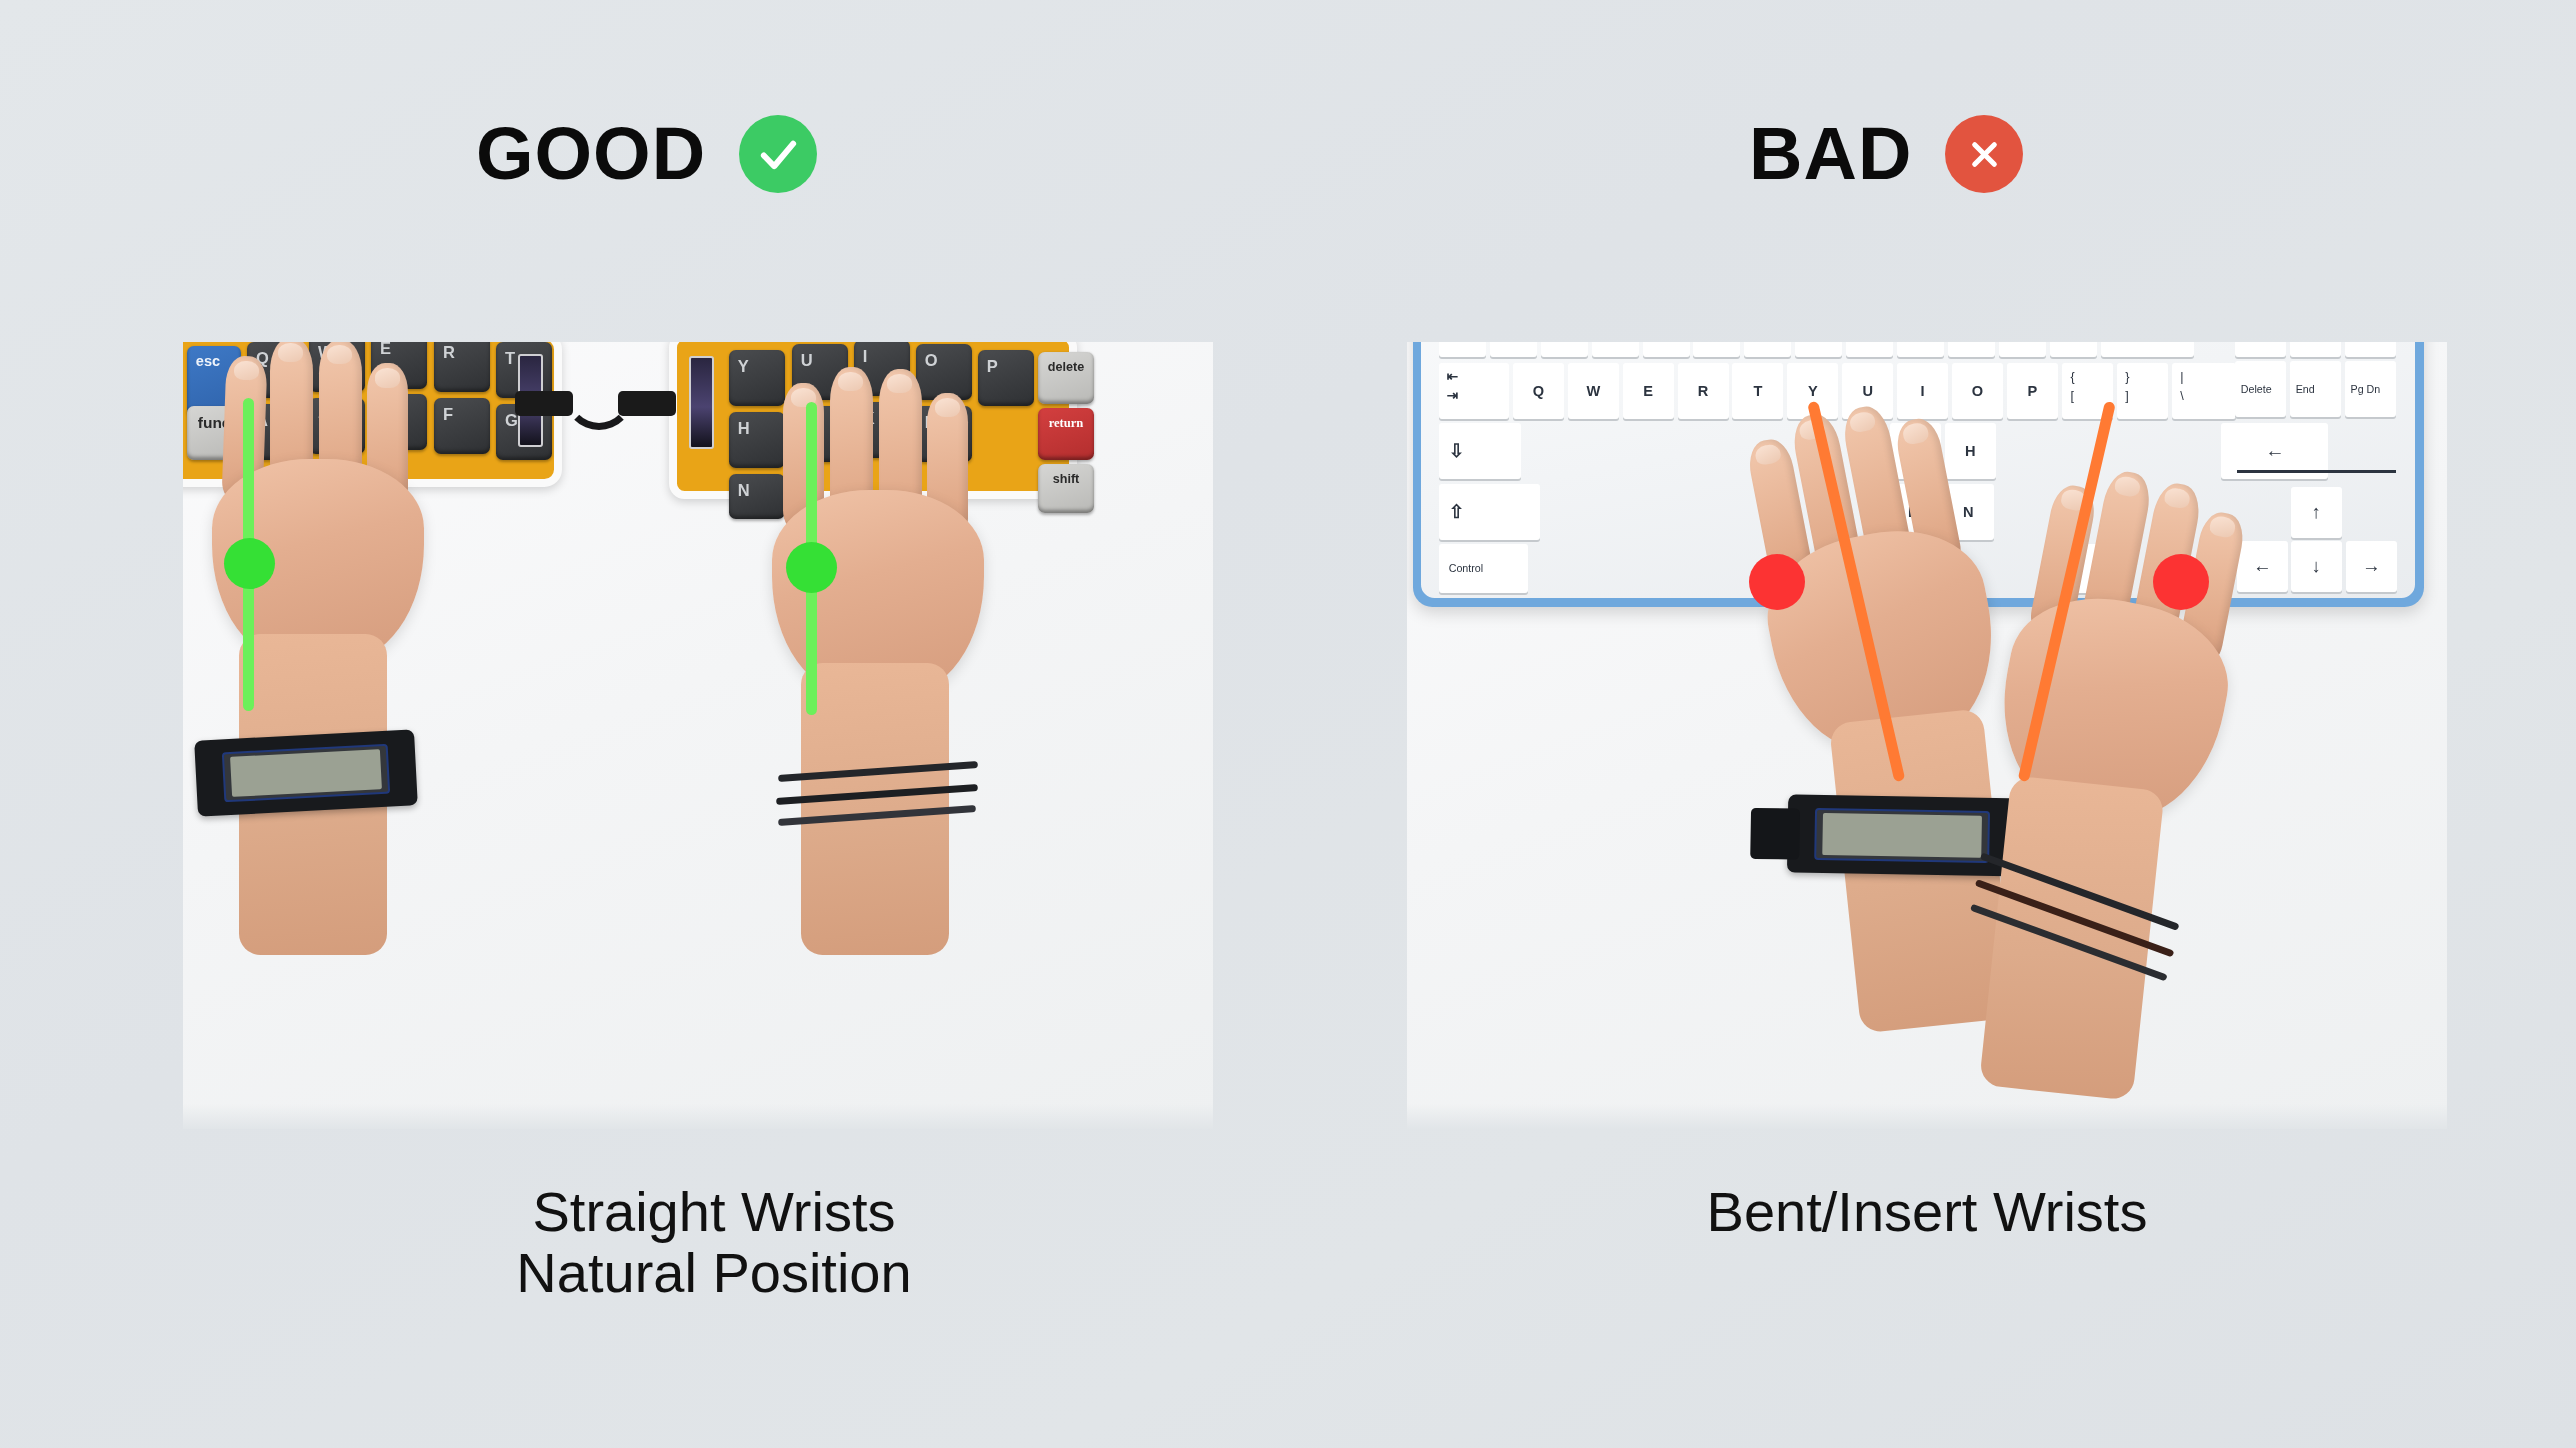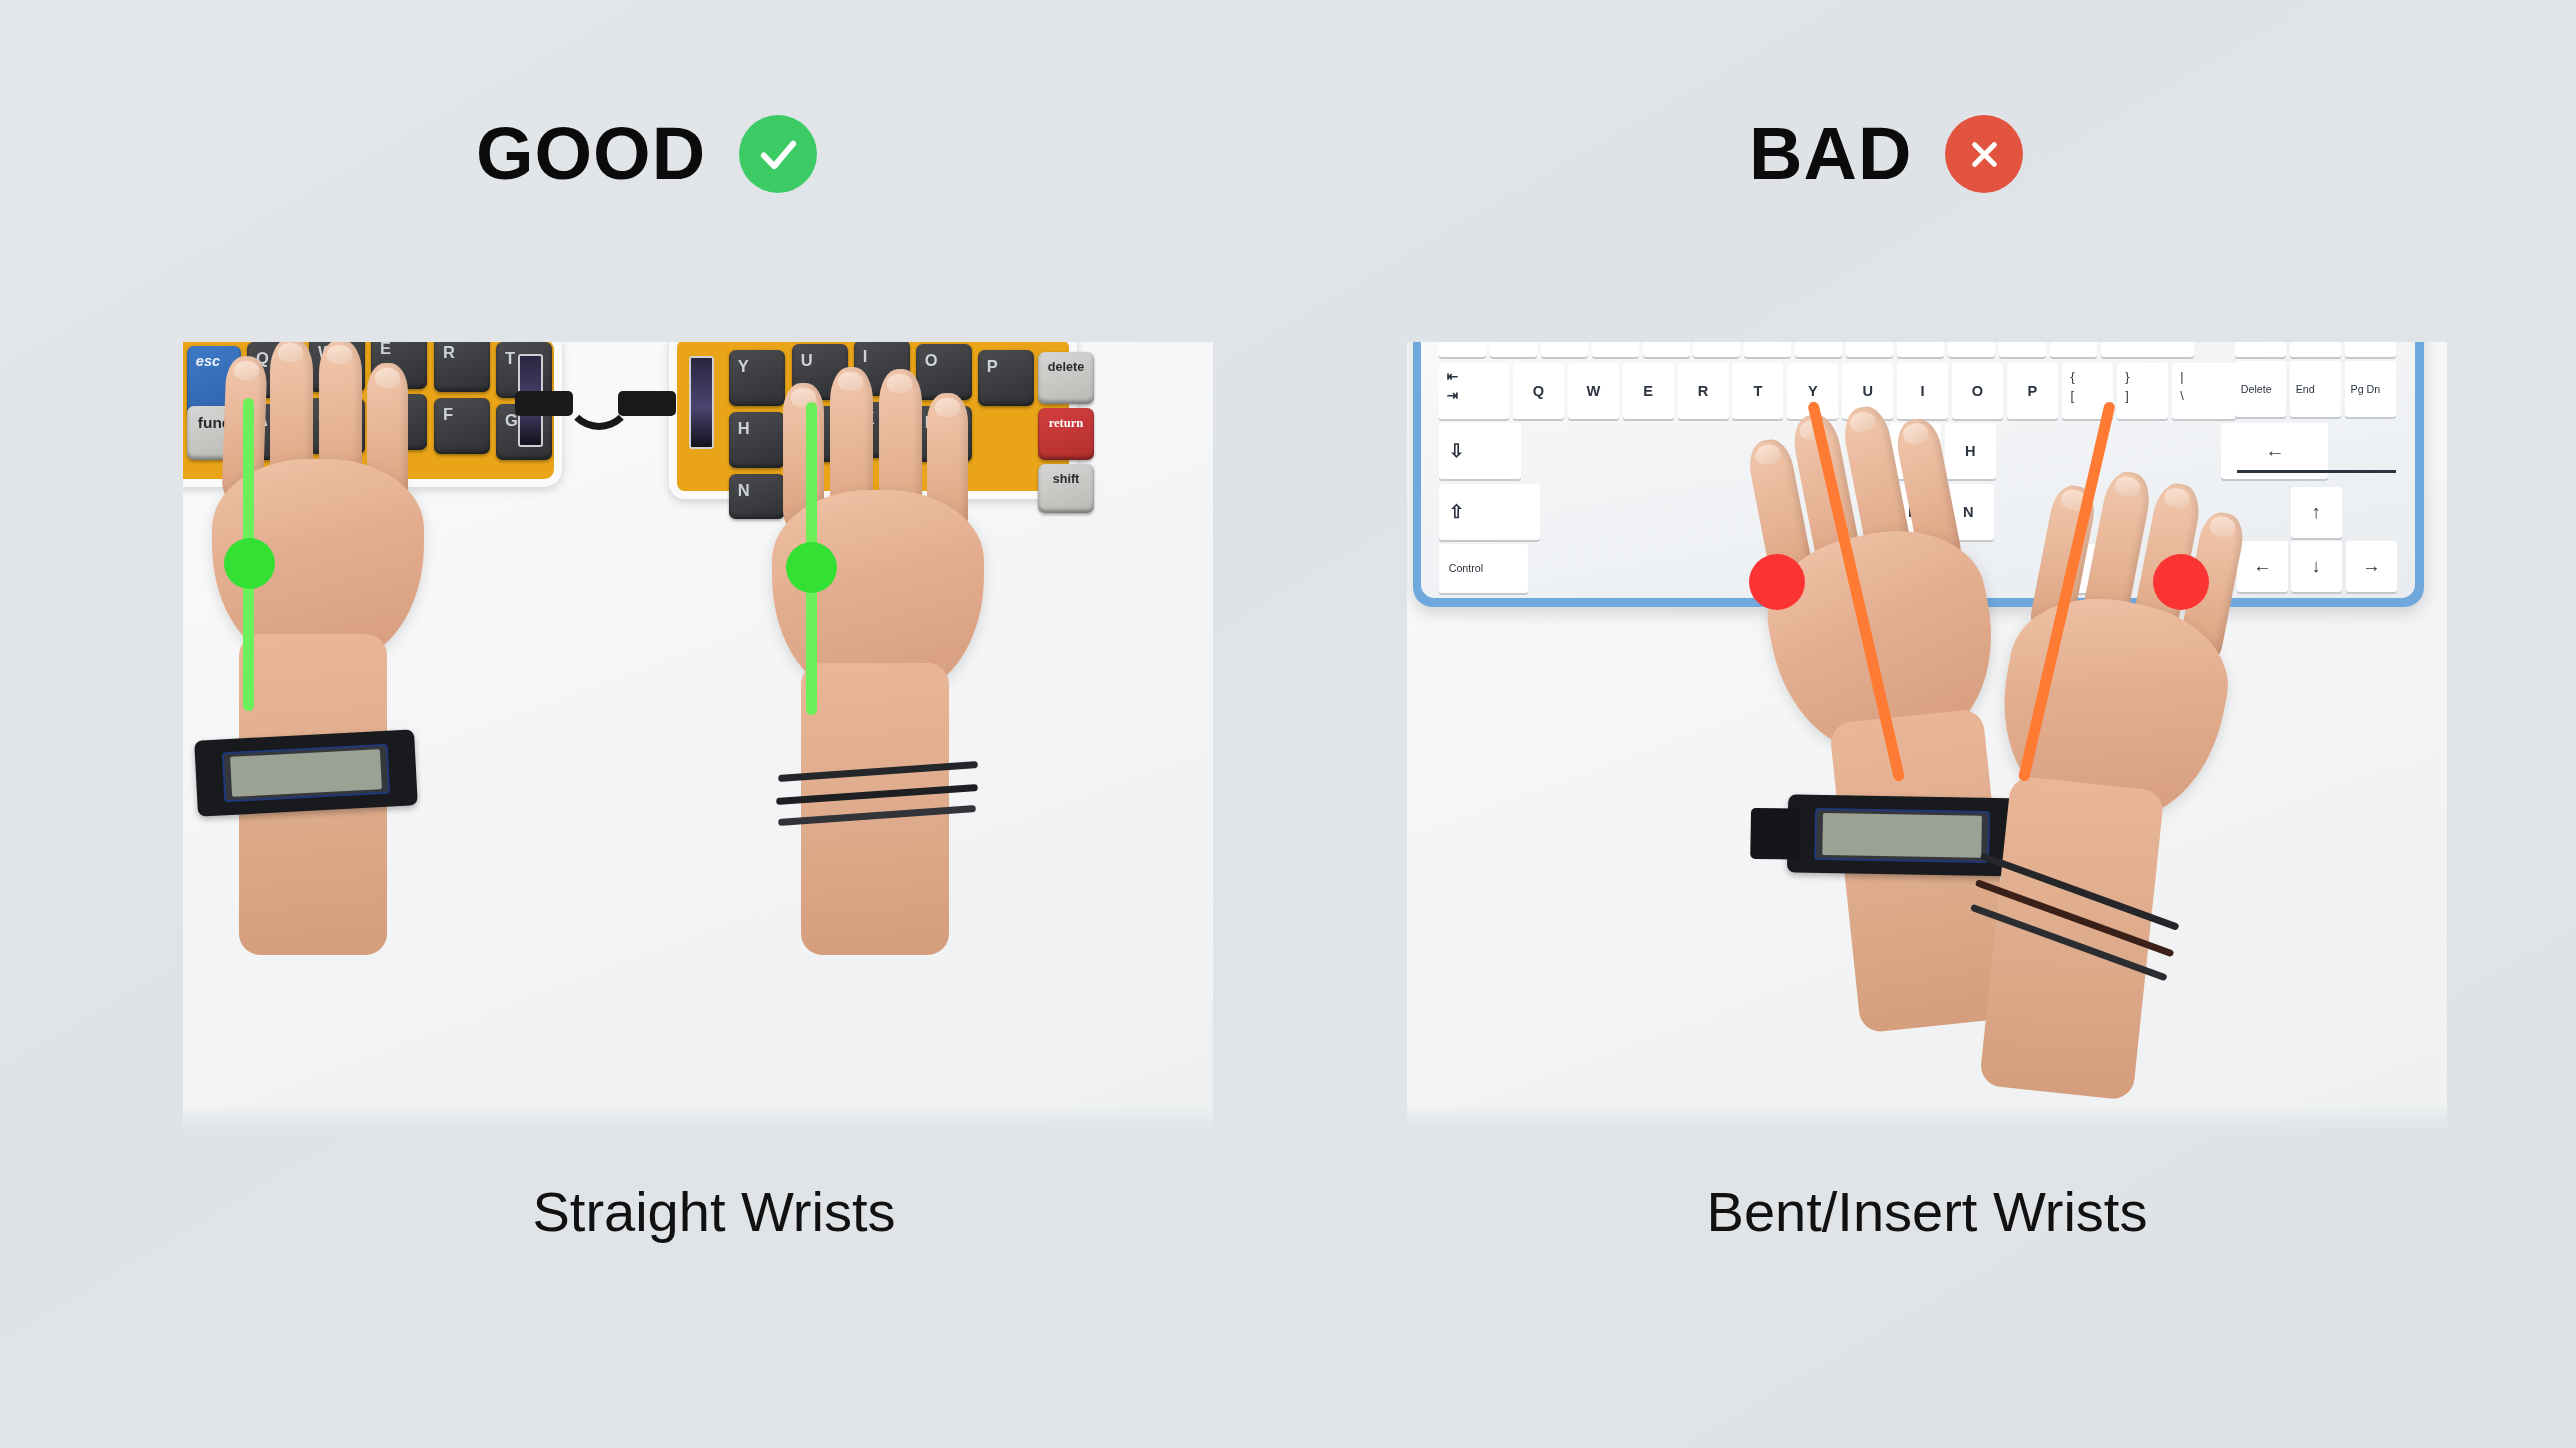--- a/index.html
+++ b/index.html
@@ -142,21 +142,21 @@
       <line x1="7" y1="7" x2="17" y2="17"></line>
         <line x1="17" y1="7" x2="7" y2="17"></line>
     </svg>
   </span>
 </div>
 
 <div class="panel" id="panel-good">
 
   <div class="kbd-split" style="left:-9.7px; top:-9.7px; width:389px; height:155px;
               border-radius:0 17.5px 17.5px 0;">
-    <div class="keycap blue" style="left:5.8px; top:5.8px; width:54px; height:70px;font-style:italic;">esc</div>
+    <div class="keycap blue" style="left:5.8px; top:5.8px; width:54px; height:70px;">esc</div>
     <div class="keycap" style="left:66px; top:1.9px; width:56px; height:56px;">Q</div>
     <div class="keycap" style="left:128px; top:-3.9px; width:56px; height:56px;">W</div>
     <div class="keycap" style="left:190px; top:-7.8px; width:56px; height:56px;">E</div>
     <div class="keycap" style="left:253px; top:-3.9px; width:56px; height:56px;">R</div>
     <div class="keycap" style="left:315px; top:1.9px; width:56px; height:56px;">T</div>
 
     <div class="keycap gray" style="left:5.8px; top:66px; width:54px; height:54px; font-size:15.5px;">func</div>
     <div class="keycap" style="left:66px; top:64px; width:56px; height:56px;">A</div>
     <div class="keycap" style="left:128px; top:58px; width:56px; height:56px;">S</div>
     <div class="keycap" style="left:190px; top:54px; width:56px; height:56px;">D</div>
@@ -377,17 +377,18 @@
   </div>
 
   <div class="anno-line" id="bline-l" style="left: 400px; top: 60px; width: 10.7px; height: 389px; transform: rotate(-13deg); background: rgb(255, 122, 51);"></div>
   <div class="anno-dot" id="bdot-l" style="left: 342px; top: 212px; width: 56px; height: 56px; background: rgb(252, 51, 51);"></div>
   <div class="anno-line" id="bline-r" style="left: 698px; top: 60px; width: 10.7px; height: 389px; transform: rotate(13deg); background: rgb(255, 122, 51);"></div>
   <div class="anno-dot" id="bdot-r" style="left: 746px; top: 212px; width: 56px; height: 56px; background: rgb(252, 51, 51);"></div>
 </div>
 
 <div class="caption" id="cap-good">
   <div>Straight Wrists</div>
+  <div>Natural Position</div>
 </div>
 <div class="caption" id="cap-bad">
   <div>Bent/Insert Wrists</div>
 </div>
 
 
 </body></html>

